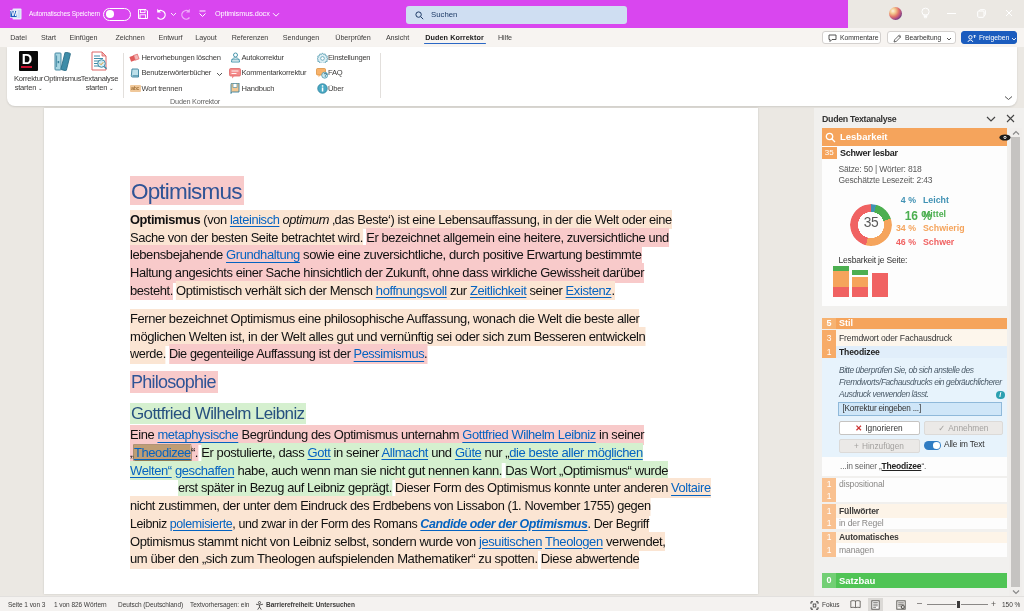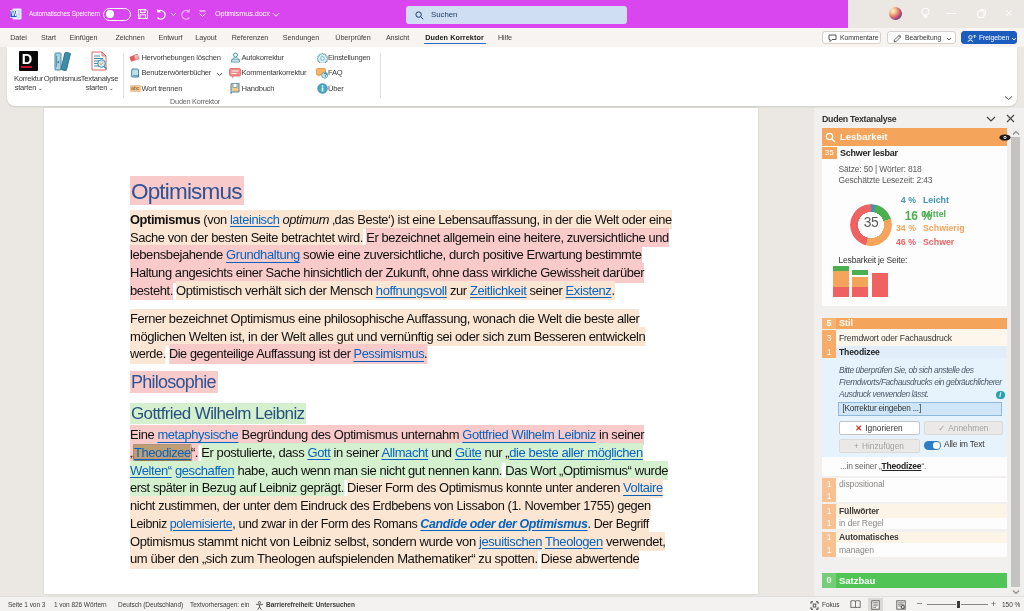--- a/index.html
+++ b/index.html
@@ -283,21 +283,21 @@
     <div class="dl" style="top:220px;"><span class="lw" style="transform:scaleX(0.9782)"><span class="hl cream">möglichen Welten ist, in der Welt alles gut und vernünftig sei oder sich zum Besseren entwickeln</span></span></div>
     <div class="dl" style="top:237.7px;"><span class="lw" style="transform:scaleX(0.9566)"><span class="hl cream">werde.</span> <span class="hl pink">Die gegenteilige Auffassung ist der <a class="lnk">Pessimismus</a>.</span></span></div>
 
     <div class="abs" style="left:86px; top:265.1px; white-space:nowrap; font-size:18px; line-height:19px; letter-spacing:-0.75px; color:#2F5496;"><span style="background:#f8caca; padding:1.3px 2px 1.1px 1px;">Philosophie</span></div>
 
     <div class="abs" style="left:86px; top:296.1px; white-space:nowrap; font-size:17px; line-height:19.5px; letter-spacing:-0.62px; color:#27517f;"><span style="background:#d5f0cf; padding:1.3px 2px 1.1px 1px;">Gottfried Wilhelm Leibniz</span></div>
 
     <div class="dl" style="top:318.7px;"><span class="lw" style="transform:scaleX(0.9716)"><span class="hl pink">Eine <a class="lnk">metaphysische</a> Begründung des Optimismus unternahm <a class="lnk">Gottfried Wilhelm Leibniz</a> in seiner</span></span></div>
     <div class="dl" style="top:336.4px;"><span class="lw" style="transform:scaleX(0.9771)"><span class="hl pink">„<a class="lnk" style="background:#bf9d74; box-shadow:0 0 0 0.7px #937c55, 1px 1.5px 0 0 #8d7550;">Theodizee</a>“.</span> <span class="hl green">Er postulierte, dass <a class="lnk">Gott</a> in seiner <a class="lnk">Allmacht</a> und <a class="lnk">Güte</a> nur „<a class="lnk">die beste aller möglichen</a></span></span></div>
     <div class="dl" style="top:354.1px;"><span class="lw" style="transform:scaleX(0.9782)"><span class="hl green"><a class="lnk">Welten“</a> <a class="lnk">geschaffen</a> habe, auch wenn man sie nicht gut nennen kann.</span> <span class="hl green">Das Wort „Optimismus“ wurde</span></span></div>
-    <div class="dl" style="top:371.8px;"><span class="lw" style="transform:scaleX(0.9656)"><span class="hl green">erst später in Bezug auf Leibniz geprägt.</span> <span class="hl cream">Dieser Form des Optimismus konnte unter anderen <a class="lnk">Voltaire</a></span></span></div>
+    <div class="dl" style="top:371.8px;margin-left:48px;"><span class="lw" style="transform:scaleX(0.9656)"><span class="hl green">erst später in Bezug auf Leibniz geprägt.</span> <span class="hl cream">Dieser Form des Optimismus konnte unter anderen <a class="lnk">Voltaire</a></span></span></div>
     <div class="dl" style="top:389.5px;"><span class="lw" style="transform:scaleX(0.9621)"><span class="hl cream">nicht zustimmen, der unter dem Eindruck des Erdbebens von Lissabon (1. November 1755) gegen</span></span></div>
     <div class="dl" style="top:407.2px;"><span class="lw" style="transform:scaleX(0.9368)"><span class="hl cream">Leibniz <a class="lnk">polemisierte</a>, und zwar in der Form des Romans <a class="lnk it" style="font-weight:bold;">Candide oder der Optimismus</a>. Der Begriff</span></span></div>
     <div class="dl" style="top:424.9px;"><span class="lw" style="transform:scaleX(0.9781)"><span class="hl cream">Optimismus stammt nicht von Leibniz selbst, sondern wurde von <a class="lnk">jesuitischen</a> <a class="lnk">Theologen</a> verwendet,</span></span></div>
     <div class="dl" style="top:442.6px;"><span class="lw" style="transform:scaleX(0.9807)"><span class="hl cream">um über den „sich zum Theologen aufspielenden Mathematiker“ zu spotten.</span> <span class="hl cream">Diese abwertende</span></span></div>
   </div>
 
   <div id="panel">
 
     <div class="abs" style="left:8px; top:6px; font-size:8.8px; font-weight:bold; color:#333; letter-spacing:-0.3px;">Duden Textanalyse</div>
     <svg class="abs" style="left:172px; top:7px;" width="10" height="8" viewBox="0 0 10 8">

